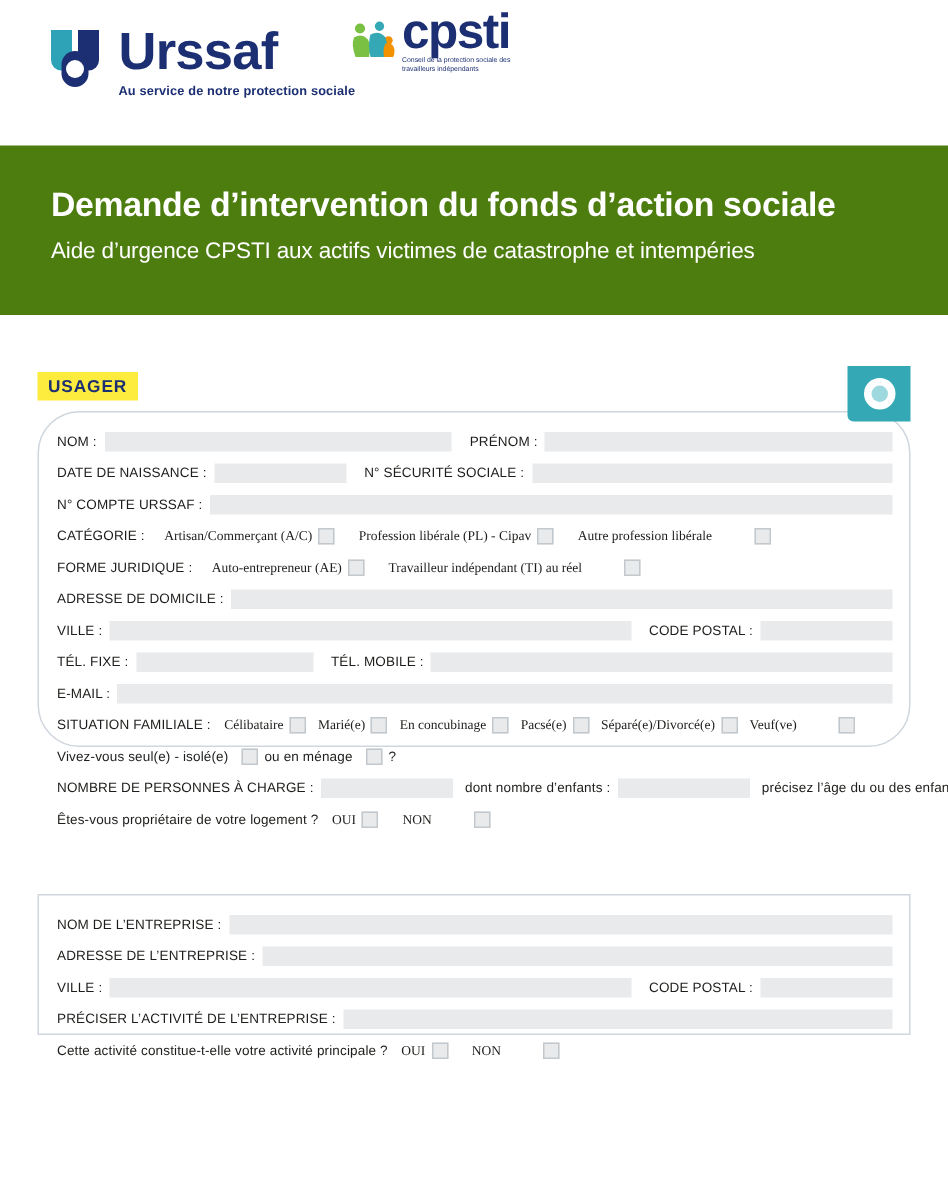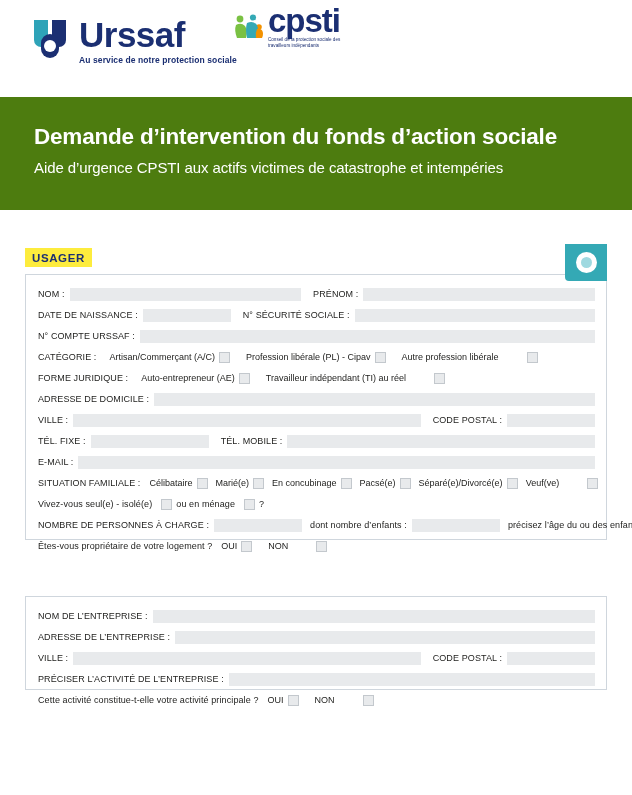--- a/index.html
+++ b/index.html
@@ -145,21 +145,21 @@
     width: 11px; height: 11px;
     border-radius: 50%;
     background: #9fd9e0;
   }
 
   .box {
     border: 1px solid #cfd6dd;
     background: #ffffff;
     padding: 12px 11px 12px 12px;
   }
-  .box-usager { height: 266px; }
+  .box-usager { height: 224px; border-radius: 28px; }
   .box-entreprise { height: 94px; }
 
   .row {
     display: flex;
     align-items: center;
     height: 14px;
     margin-bottom: 7px;
     font-size: 9px;
     color: #1d1d1b;
     white-space: nowrap;
@@ -185,20 +185,21 @@
     background: #e8eaec;
     border: 1px solid #c3c8cd;
     margin: 0 4px 0 4px;
     flex: 0 0 auto;
   }
   .opt {
     display: flex;
     align-items: center;
     margin-right: 8px;
     font-size: 9px;
+    font-family: Liberation Serif, serif;
   }
   .opt:last-child { margin-right: 0; gap: 24px; }
   .opt .cb { margin-left: 4px; margin-right: 0; }
   .opt-label { font-size: 9px; }
 
   .spacer-4 { width: 4px; flex: 0 0 4px; }
   .spacer-8 { width: 8px; flex: 0 0 8px; }
   .spacer-12 { width: 12px; flex: 0 0 12px; }
 </style>
 </head>

